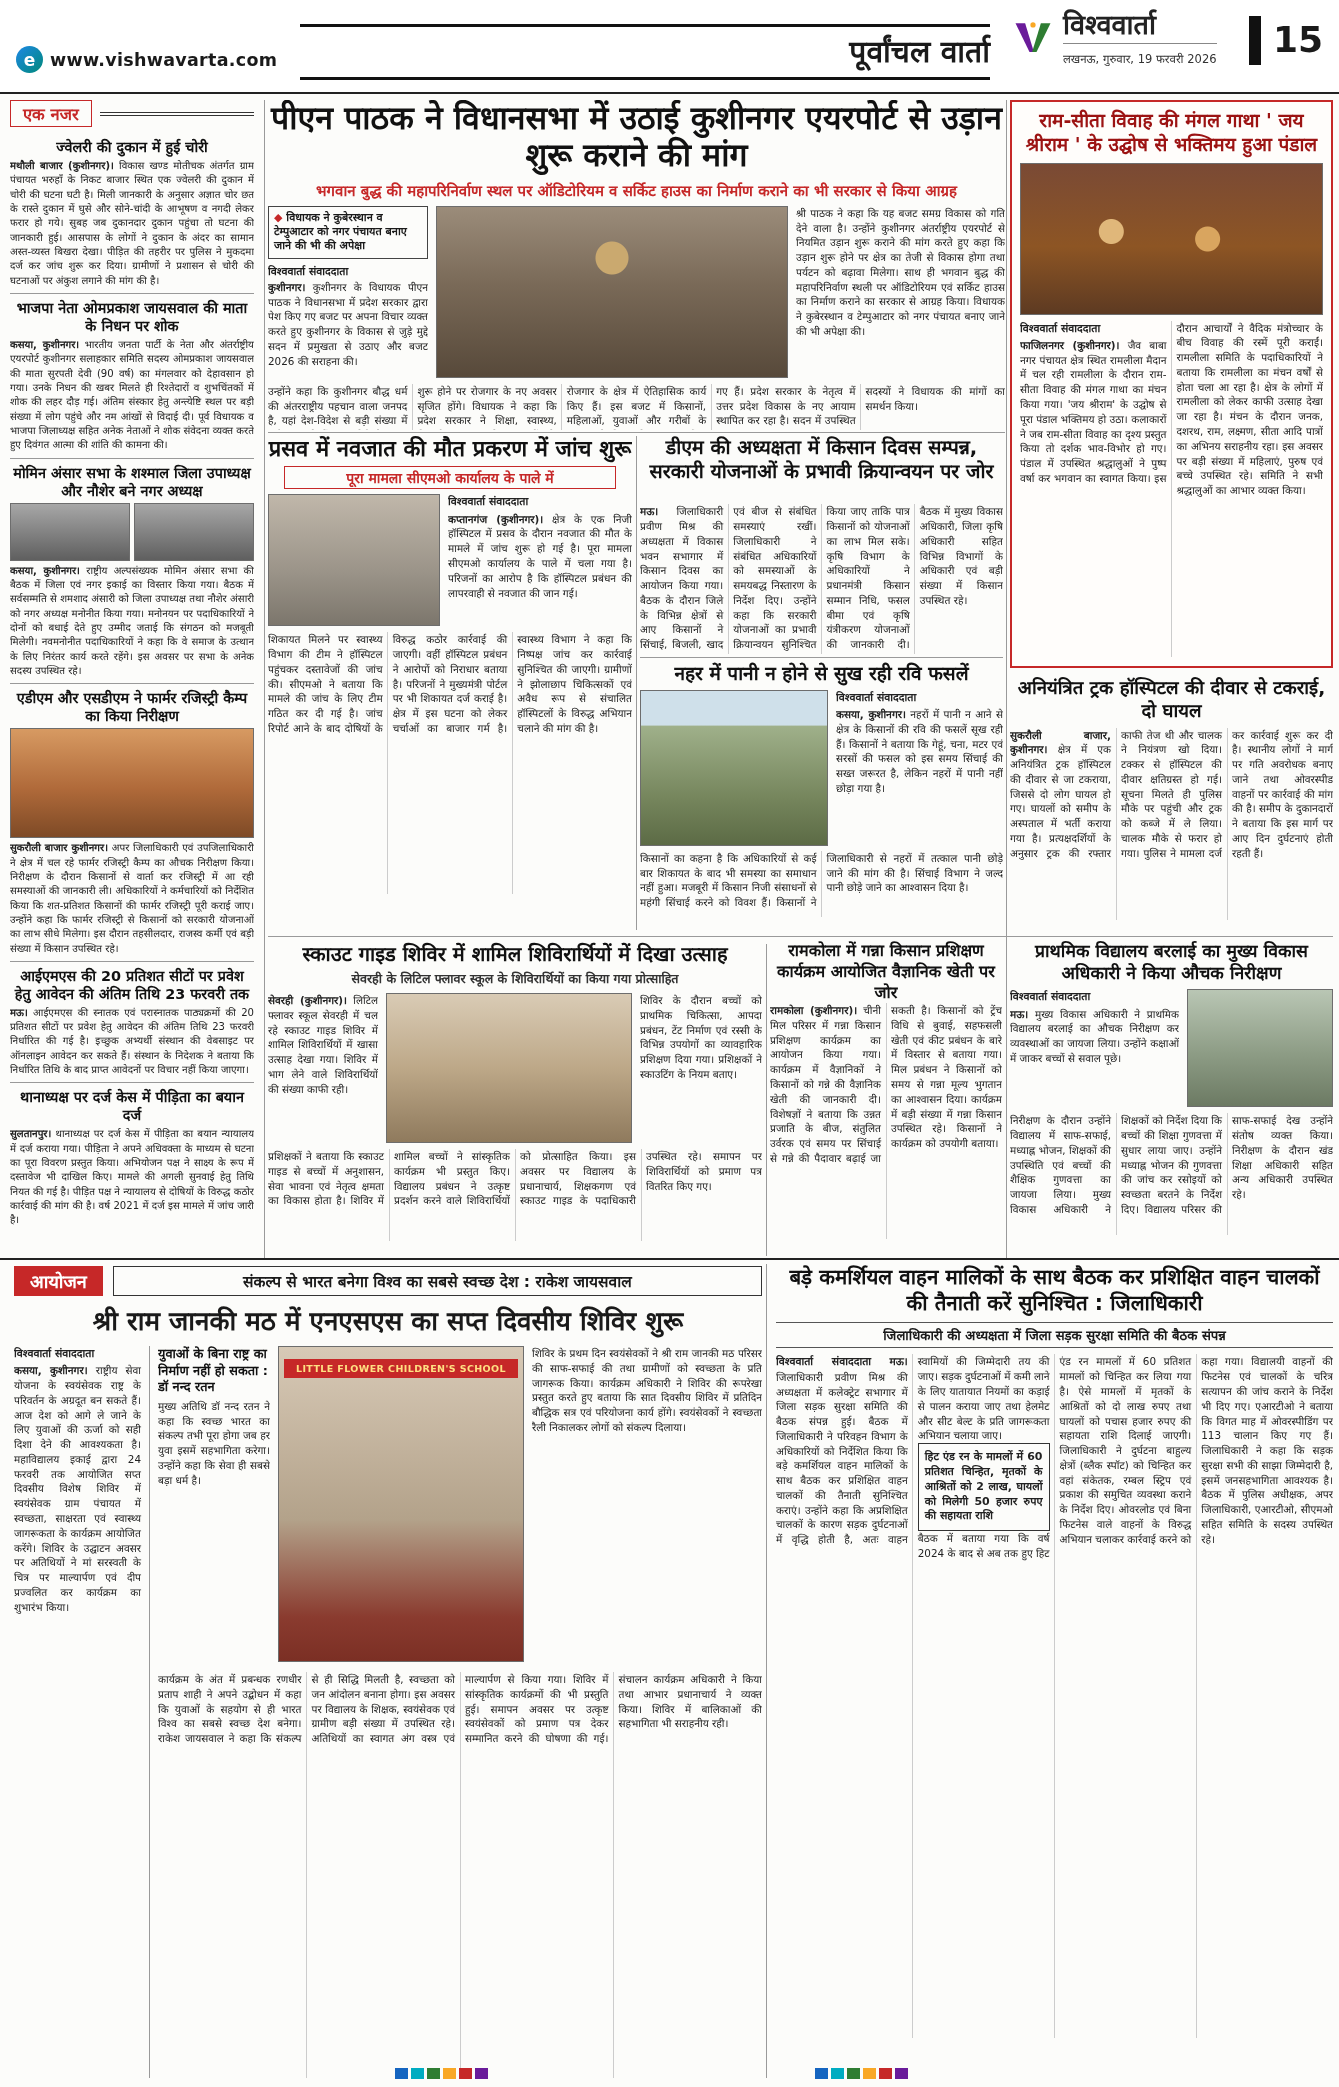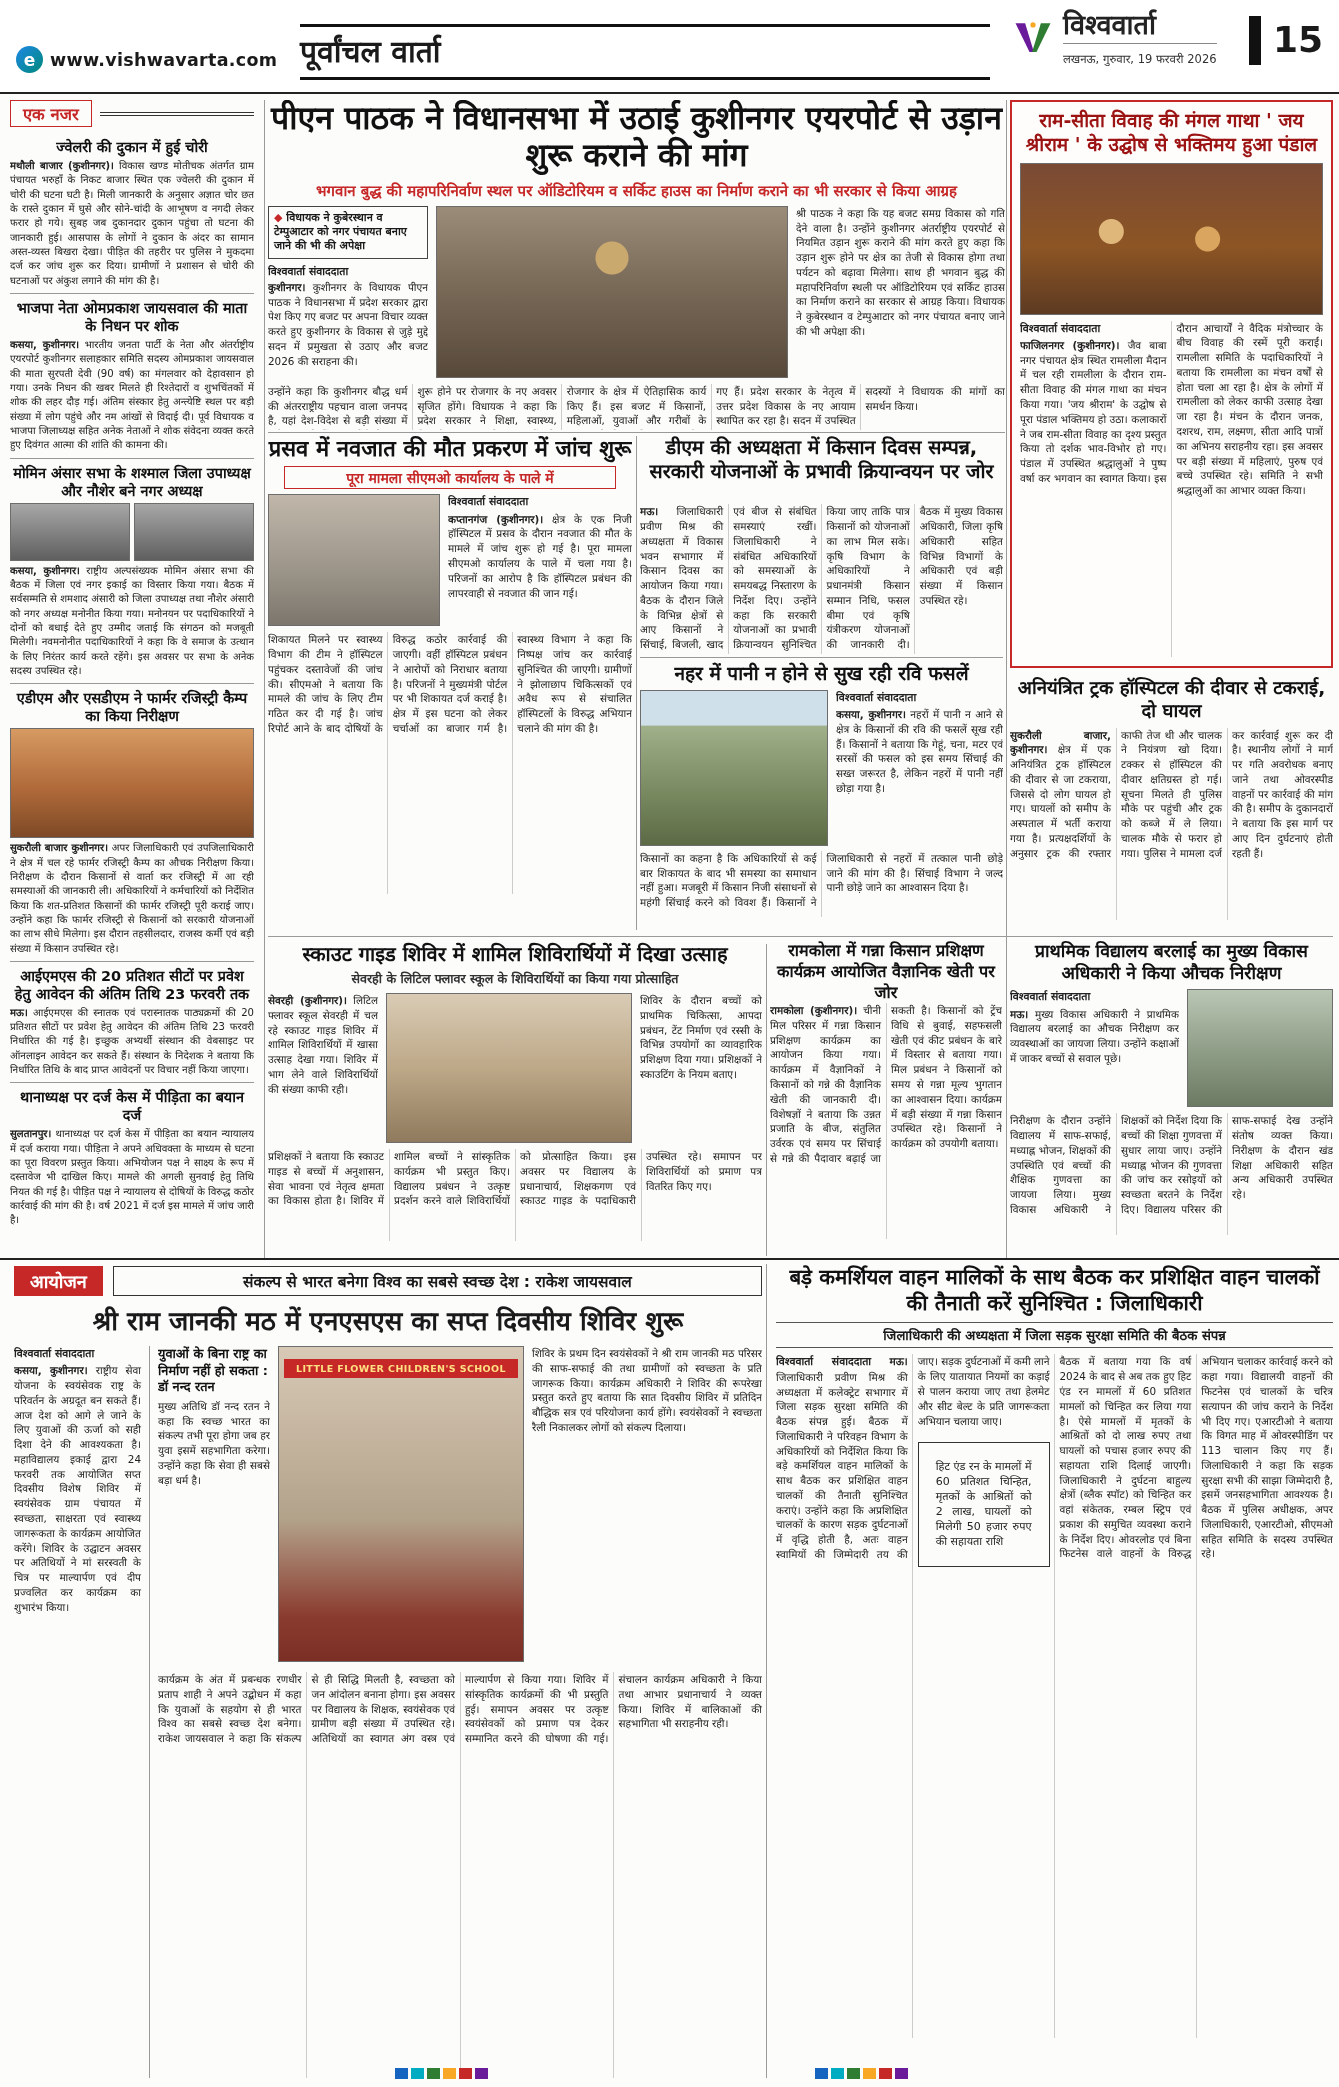--- a/index.html
+++ b/index.html
@@ -17,21 +17,21 @@
 .photo{position:relative;border:1px solid #6d6d6d;overflow:hidden}
 .vr{position:absolute;width:1px;background:#9a9a9a}
 .hr{position:absolute;height:1px;background:#9a9a9a}
 
 
 .header{position:absolute;left:0;top:0;width:1339px;height:94px;border-bottom:2px solid #222;background:#fff}
 .site{position:absolute;left:16px;top:46px;display:flex;align-items:center;gap:7px}
 .elogo{width:27px;height:27px;border-radius:50%;background:linear-gradient(135deg,#1e88e5,#00897b);
   color:#fff;font-weight:bold;display:flex;align-items:center;justify-content:center;font-size:17px}
 .siteurl{font-weight:bold;font-size:17.5px;letter-spacing:.3px}
-.masthead{position:absolute;left:300px;top:24px;width:690px;text-align:left;font-size:30px;font-weight:bold;
+.masthead{position:absolute;left:300px;top:24px;width:690px;text-align:right;font-size:30px;font-weight:bold;
   border-top:3px solid #111;border-bottom:3px solid #111;padding:3px 0 6px}
 .brand{position:absolute;left:1012px;top:10px;display:flex;gap:9px;align-items:center}
 .brandname{font-size:27px;font-weight:bold;color:#232323;line-height:1.1}
 .dateline{font-size:11.5px;margin-top:3px;border-top:1px solid #888;padding-top:7px;color:#333}
 .pagenum{position:absolute;right:16px;top:16px;font-size:36px;font-weight:bold;
   border-left:12px solid #111;padding-left:12px;line-height:1.35}
 
 
 .leftcol{position:absolute;left:10px;top:100px;width:252px;height:1158px;padding-right:8px;overflow:hidden}
 .eknazar{display:flex;align-items:center;gap:8px;margin-bottom:6px}
@@ -140,21 +140,21 @@
 .nssphoto .banner{position:absolute;left:5px;right:5px;top:12px;background:#c62828;color:#ffe082;
   font-size:9.5px;font-weight:bold;text-align:center;padding:4px 2px;letter-spacing:.4px}
 .nright{flex:1;overflow:hidden}
 .nbot{margin-top:6px;flex:1;overflow:hidden}
 
 .comm{position:absolute;left:768px;top:1264px;width:565px;height:814px;padding-left:8px;overflow:hidden}
 .comm h2{font-size:20.5px;text-align:center;line-height:1.28}
 .comm .sub{font-size:13.2px;font-weight:bold;text-align:center;border-top:1px solid #555;border-bottom:1px solid #555;
   padding:3px 0;margin:6px 0}
 .comm .body{height:684px}
-.hlbox{display:block;border:1.5px solid #333;padding:17px;margin:14px 0;font-weight:normal;font-size:11px;
+.hlbox{display:block;border:1.5px solid #333;padding:6px;margin:0 0;font-weight:bold;font-size:11px;
   line-height:1.35;break-inside:avoid}
 
 
 .v1{left:264px;top:100px;height:1158px}
 .v2{left:1006px;top:100px;height:1158px}
 .v3{left:636px;top:436px;height:494px}
 .v4{left:766px;top:944px;height:312px}
 .h1r{left:268px;top:432px;width:737px}
 .h2r{left:640px;top:657px;width:363px}
 .h3r{left:268px;top:936px;width:1065px}

